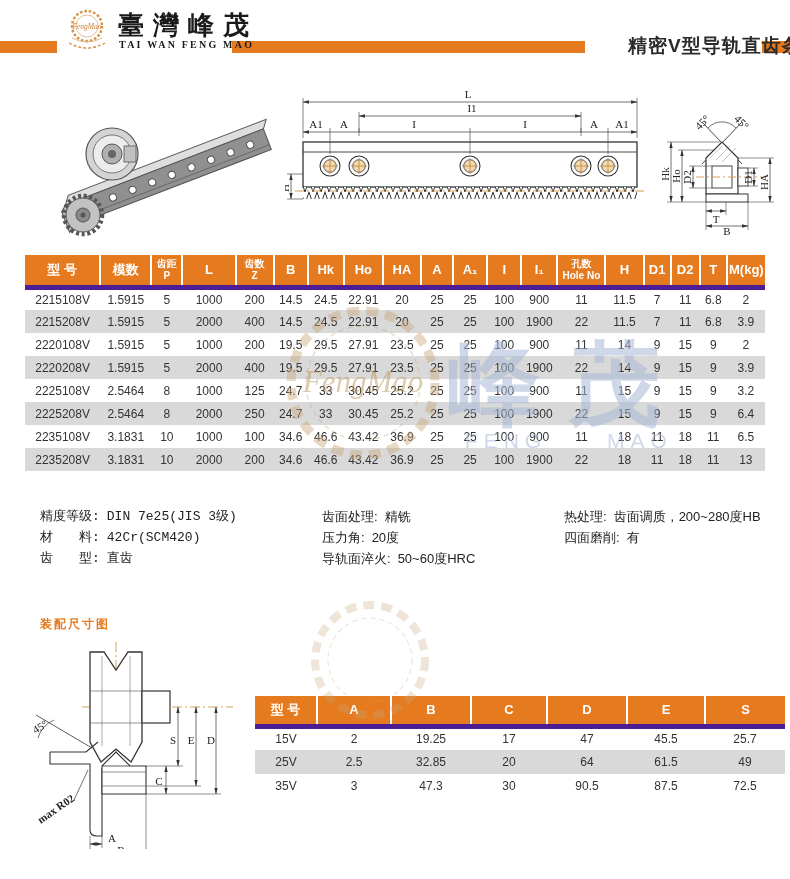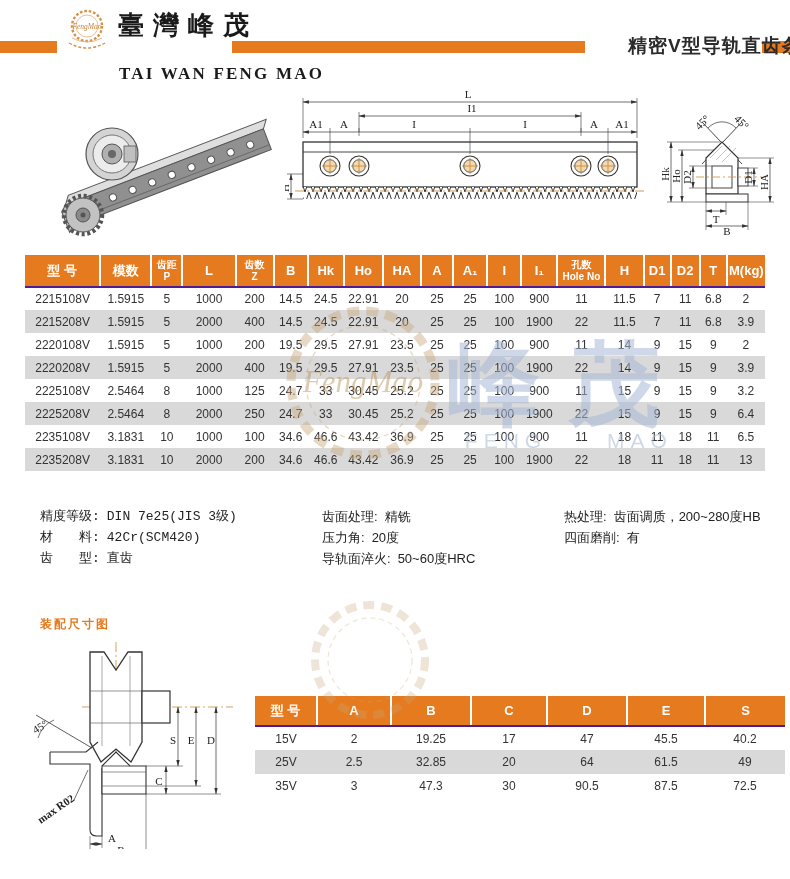--- a/index.html
+++ b/index.html
@@ -10,38 +10,38 @@
 
   
   .hdr-bar{ position:absolute; top:41px; height:12px; background:var(--accent); }
   .hdr-bar.left{ left:0; width:57px; }
   .hdr-bar.mid{ left:232px; width:353px; }
   .hdr-bar.right{ left:762px; width:28px; }
   .logo-emblem{ position:absolute; left:60px; top:6px; }
   .brand-zh{ position:absolute; left:118px; top:8px; font-family:"Liberation Serif", serif;
              font-size:26px; font-weight:bold; letter-spacing:9px; color:#1a1a1a; white-space:nowrap; }
   .brand-en{ position:absolute; left:119px; top:39px; font-family:"Liberation Serif", serif;
-             font-size:17px; font-weight:bold; letter-spacing:2.2px; color:#1a1a1a; white-space:nowrap;margin-top:25px; }
+             font-size:10px; font-weight:bold; letter-spacing:2.2px; color:#1a1a1a; white-space:nowrap; }
   .page-title{ position:absolute; left:628px; top:33px; font-size:19px; font-weight:bold;
                color:#2b2b2b; letter-spacing:1px; white-space:nowrap; }
 
   
   .draw{ position:absolute; }
   .d-3d{ left:28px; top:78px; }
   .d-side{ left:285px; top:84px; }
   .d-cs{ left:658px; top:84px; }
   .d-wheel{ left:28px; top:616px; }
   svg text.dim2{ font-family:"Liberation Serif", serif; font-size:11px; fill:#222; }
 
   
   table.spec{ border-collapse:collapse; table-layout:fixed; }
   table.spec th{ background:var(--accent); color:#fff; font-weight:bold; font-size:13px;
                  text-align:center; vertical-align:middle; padding:0; white-space:pre-line; }
   table.spec th + th{ border-left:2px solid #fff; }
-  table.spec th{ border-bottom:2px solid #4c1d95; }
+  table.spec th{ border-bottom:5px solid #4c1d95; }
   table.spec th.th-small{ font-size:10px; line-height:1.15; }
   table.spec td{ font-size:12px; color:#333; text-align:center; padding:0; }
   table.spec tbody tr:nth-child(even){ background:var(--row-alt); }
   .main-table-wrap{ position:absolute; left:25px; top:255px; }
   .main-table-wrap table{ width:740px; }
   .main-table-wrap th{ height:32px; }
   .main-table-wrap td{ height:23px; }
   .bottom-table-wrap{ position:absolute; left:255px; top:696px; }
   .bottom-table-wrap table{ width:530px; }
   .bottom-table-wrap th{ height:30px; }
@@ -580,21 +580,21 @@
           </tr>
         </thead>
       <tbody>
           <tr>
             <td>15V</td>
             <td>2</td>
             <td>19.25</td>
             <td>17</td>
             <td>47</td>
             <td>45.5</td>
-            <td>40.2</td>
+            <td>25.7</td>
           </tr>
           <tr>
             <td>25V</td>
             <td>2.5</td>
             <td>32.85</td>
             <td>20</td>
             <td>64</td>
             <td>61.5</td>
             <td>49</td>
           </tr>

